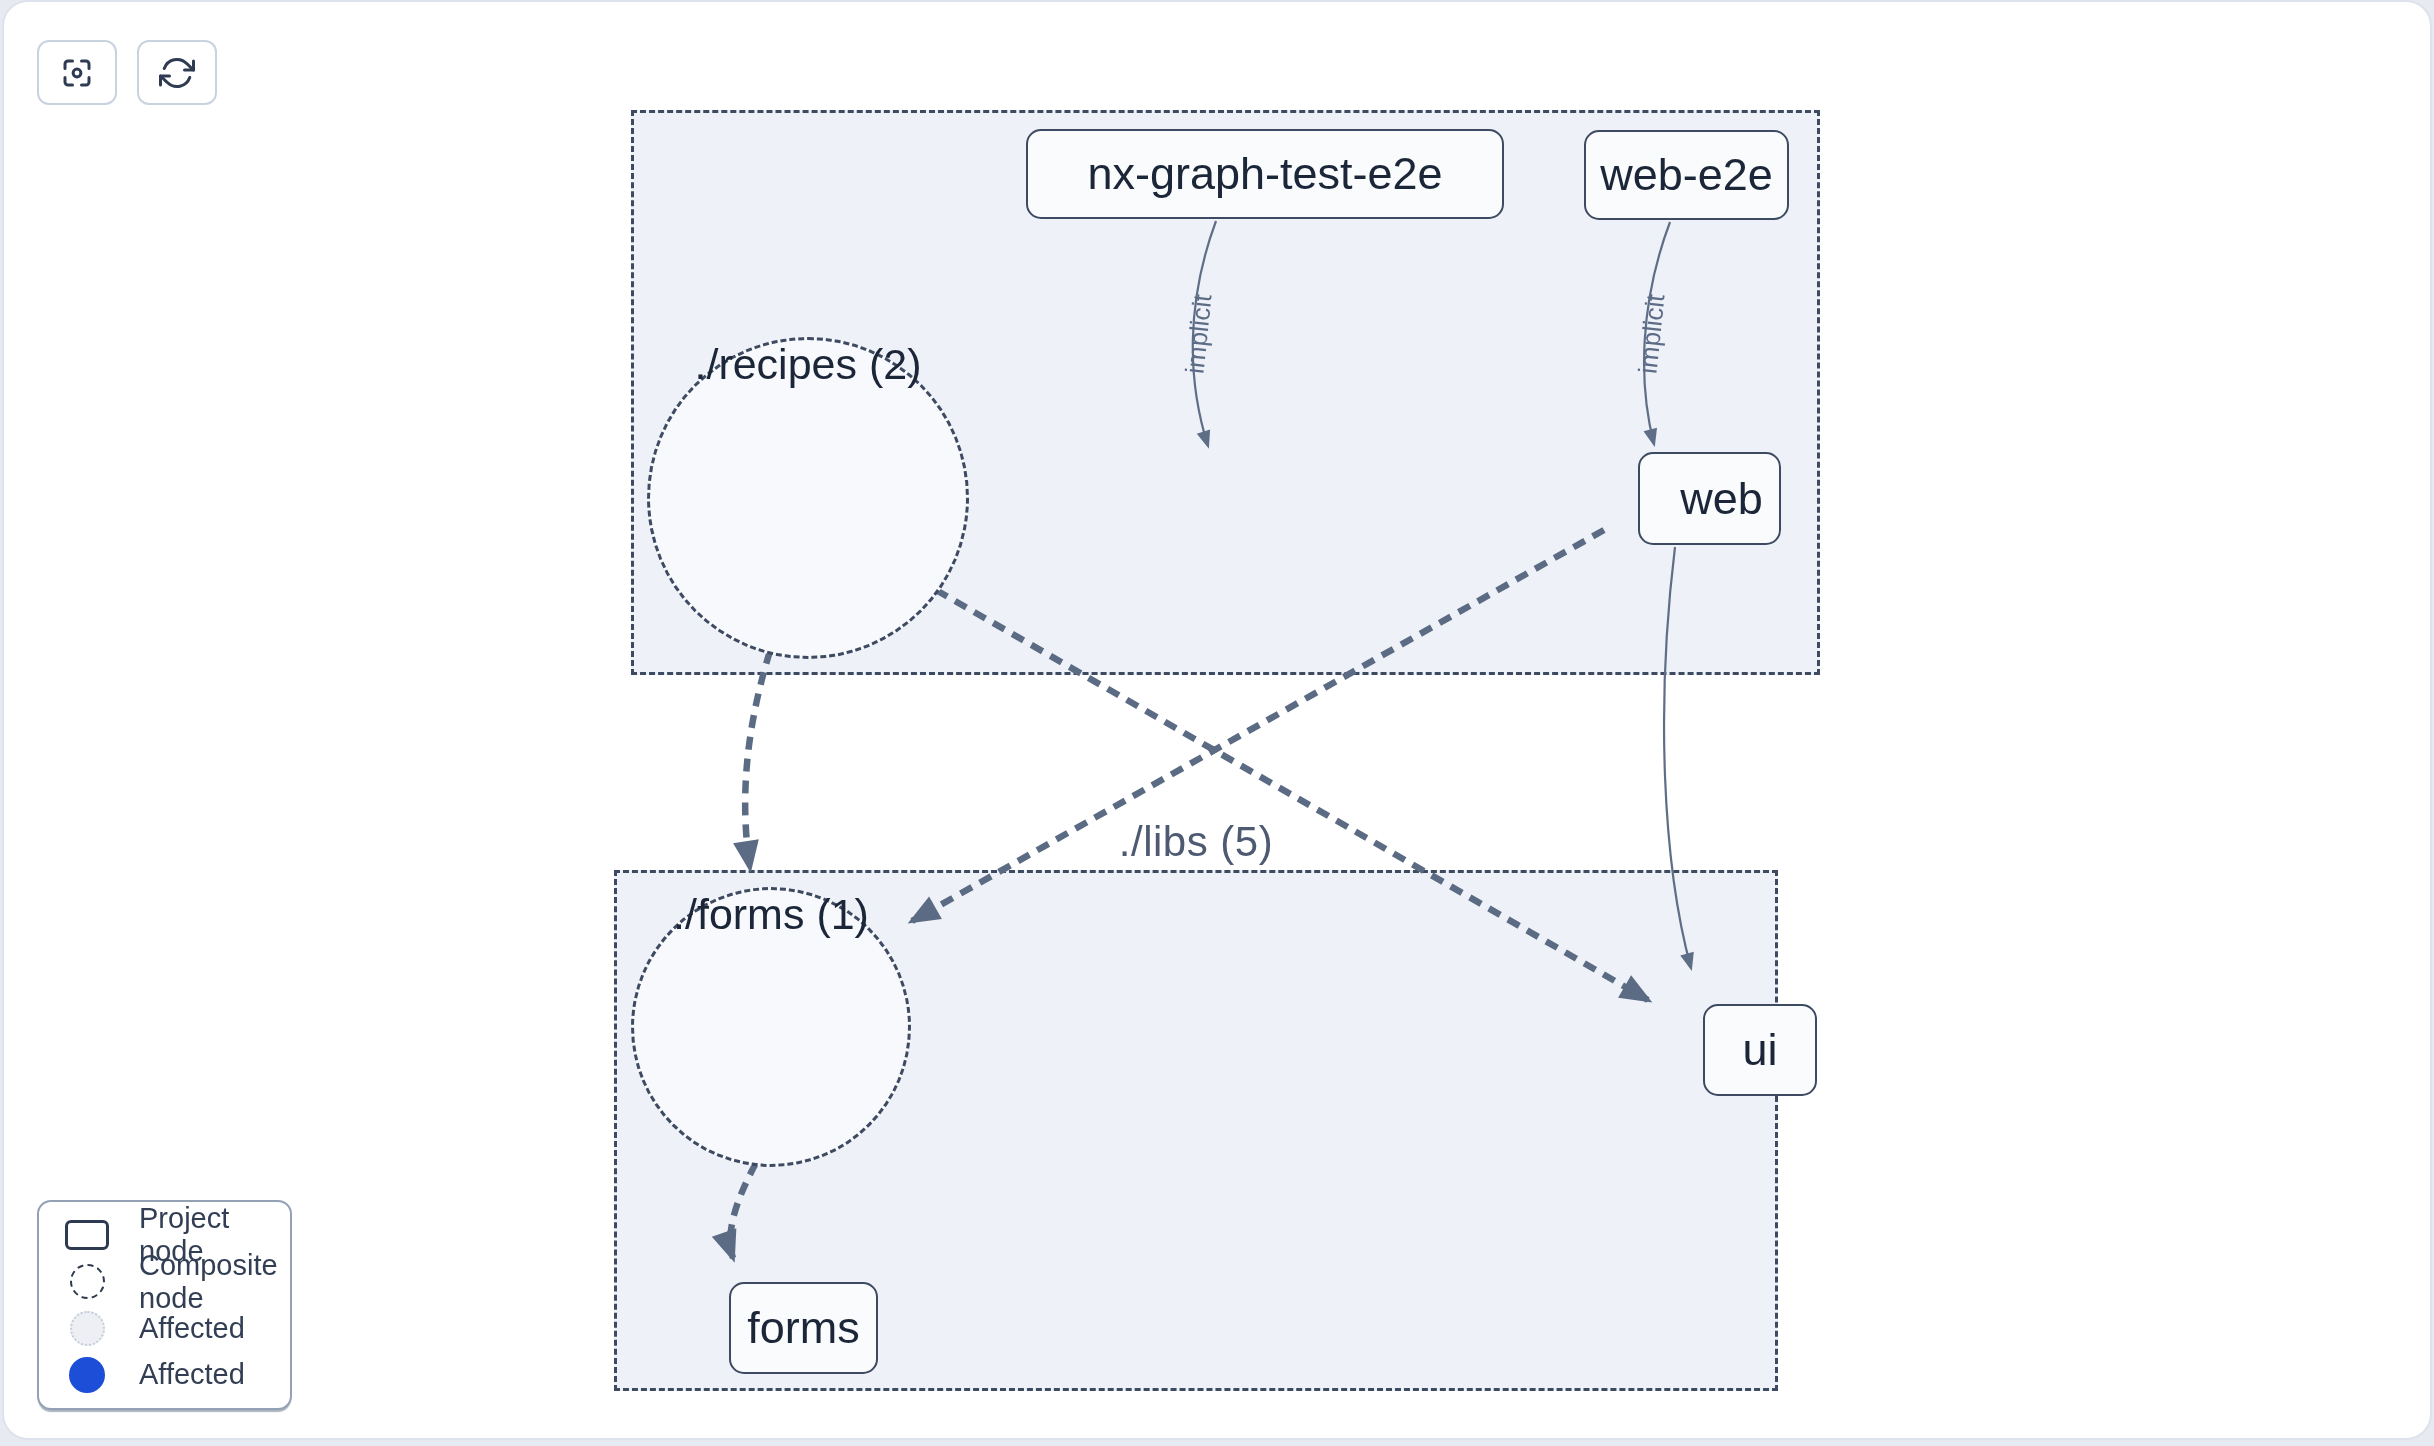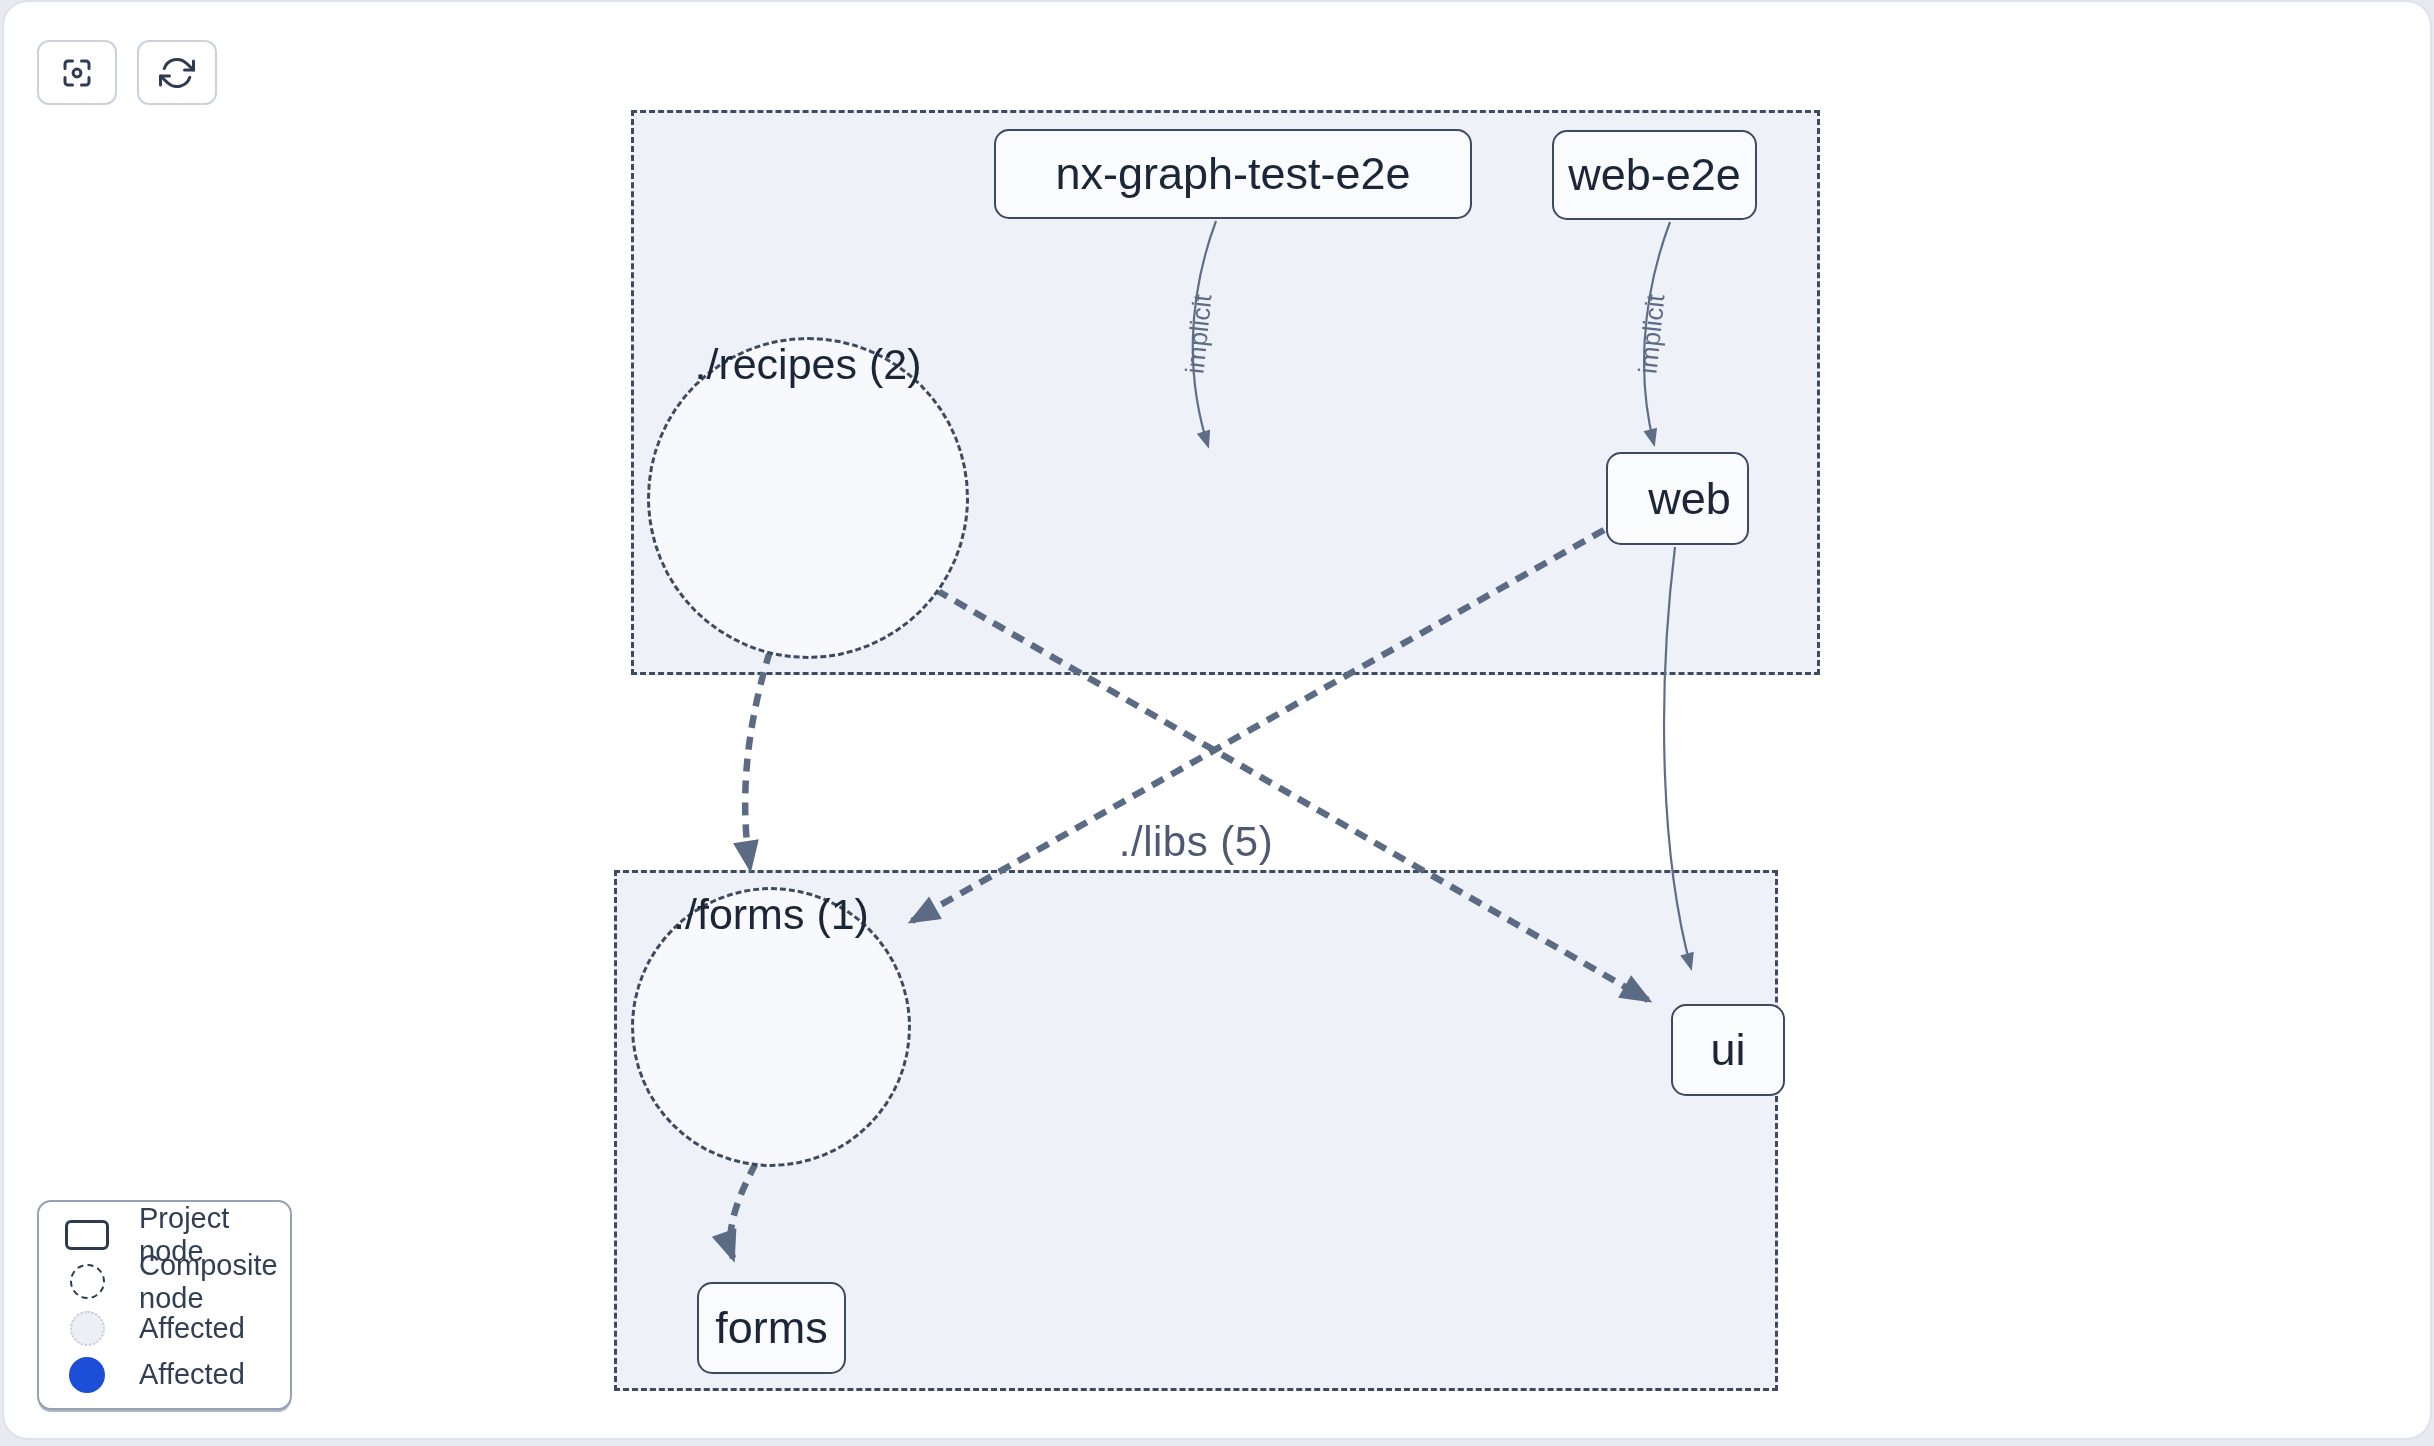--- a/index.html
+++ b/index.html
@@ -30,21 +30,21 @@
   .edge-thick{stroke:#5b6b84;stroke-width:6.5;fill:none;stroke-dasharray:13 9;}
   .edge-thin{stroke:#5f6e87;stroke-width:2.2;fill:none;}
   .edge-label{
     position:absolute;font-size:26px;color:#5d6c86;z-index:7;white-space:nowrap;
     transform:translate(-50%,-50%) rotate(-84deg);
   }
   
   .pnode{
     position:absolute;background:#fafbfd;border:2px solid #3d4a61;border-radius:15px;
     display:flex;align-items:center;justify-content:center;
-    font-size:45px;color:#1b2638;box-sizing:border-box;z-index:10;cursor:pointer;
+    font-size:45px;color:#1b2638;box-sizing:border-box;z-index:10;cursor:pointer;margin-left:32px;
   }
   .cnode{
     position:absolute;background:#f7f9fc;border:3px dashed #3d4a61;border-radius:50%;
     display:flex;align-items:flex-start;justify-content:center;
     font-size:43px;color:#1b2638;box-sizing:border-box;z-index:10;cursor:pointer;
   }
   
   .legend{
     position:absolute;left:33px;top:1198px;width:255px;height:210px;z-index:30;
     background:#ffffff;border:2px solid #94a1b5;border-radius:14px;box-sizing:border-box;

